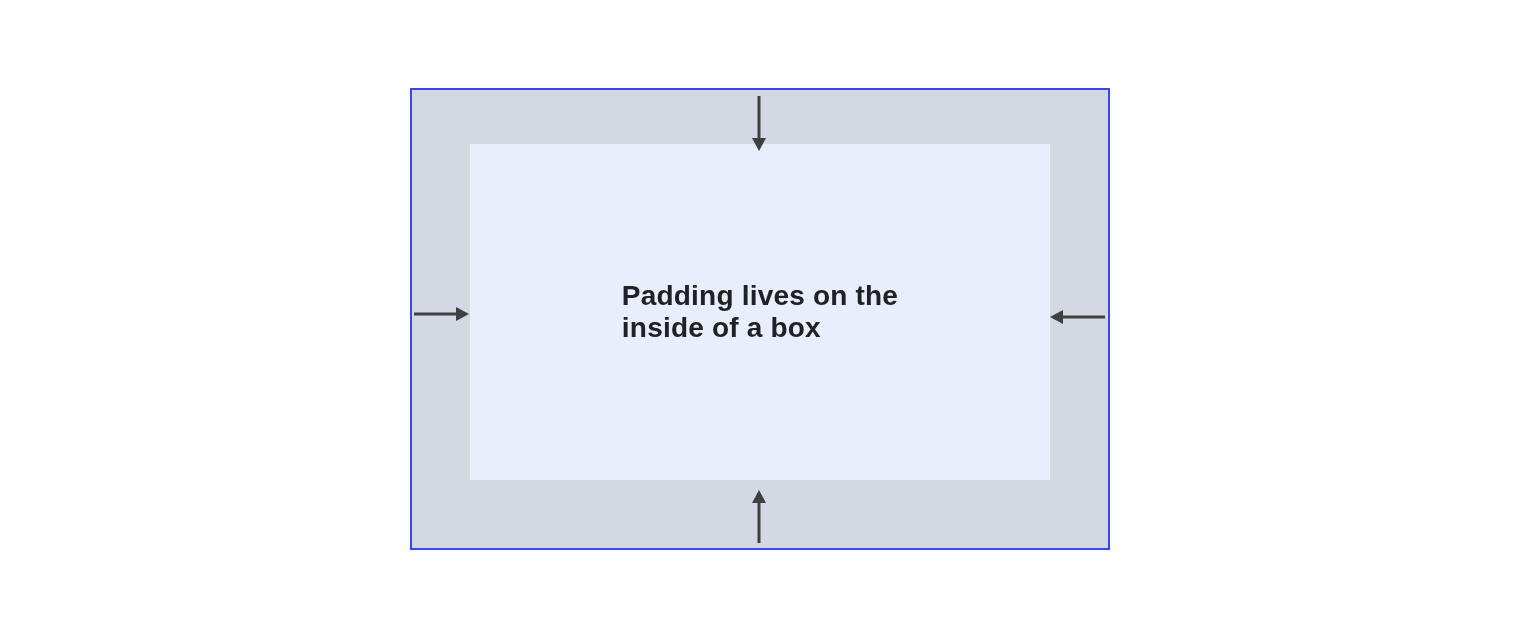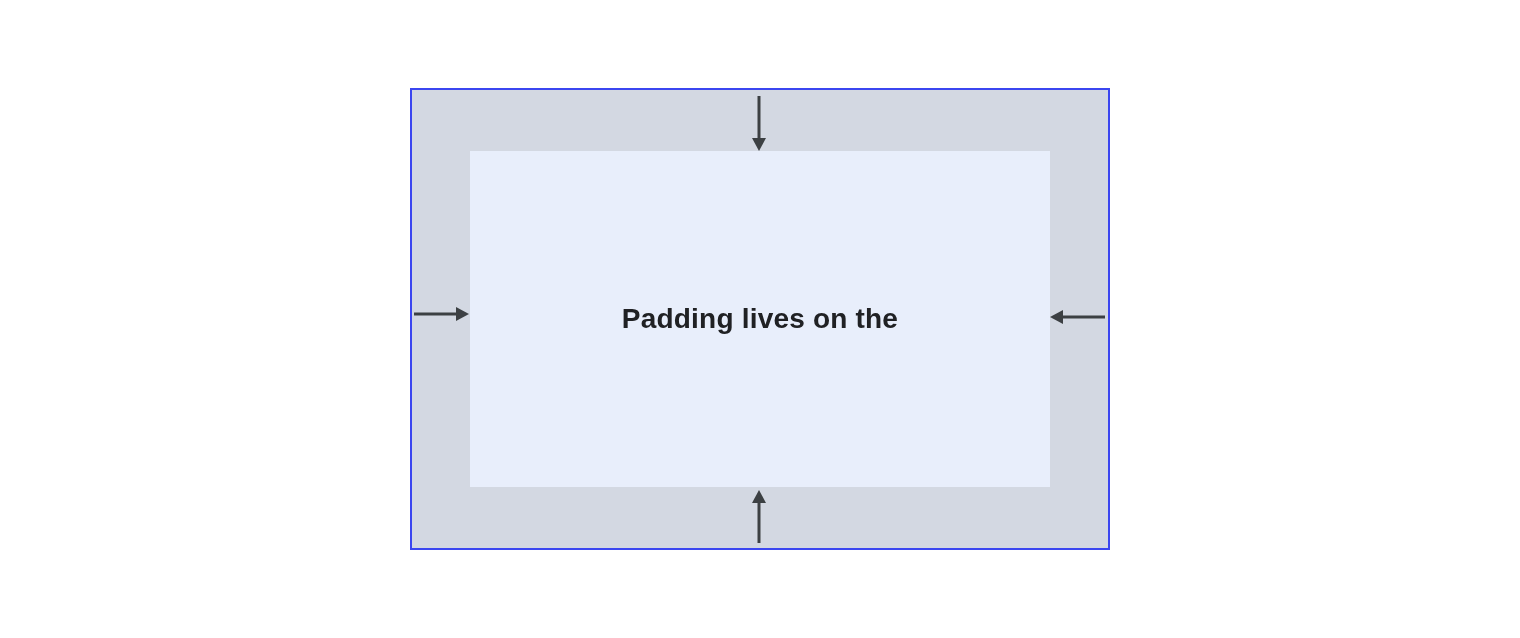--- a/index.html
+++ b/index.html
@@ -23,21 +23,21 @@
     top: 88px;
     width: 700px;
     height: 462px;
     box-sizing: border-box;
     border: 2px solid #3B46F0;
     background: #D3D8E2;
   }
   .inner-box {
     position: absolute;
     left: 58px;
-    top: 61px;
+    top: 54px;
     width: 580px;
     height: 336px;
     background: #E8EEFB;
     display: flex;
     align-items: center;
     justify-content: center;
   }
   .caption {
     color: #202124;
     font-weight: 700;
@@ -59,20 +59,21 @@
 </style>
 </head>
 <body>
 
 <div class="stage">
 
   <div class="outer-box">
     <div class="inner-box">
       <div class="caption">
         <div>Padding lives on the</div>
+        <div>inside of a box</div>
       </div>
     </div>
   </div>
 
   <svg class="arrow arrow-top" width="16" height="55" viewBox="0 0 16 55">
     <line x1="8" y1="0" x2="8" y2="43"></line>
     <polygon points="8,55 1,42 15,42"></polygon>
   </svg>
 
   <svg class="arrow arrow-bottom" width="16" height="53" viewBox="0 0 16 53">

